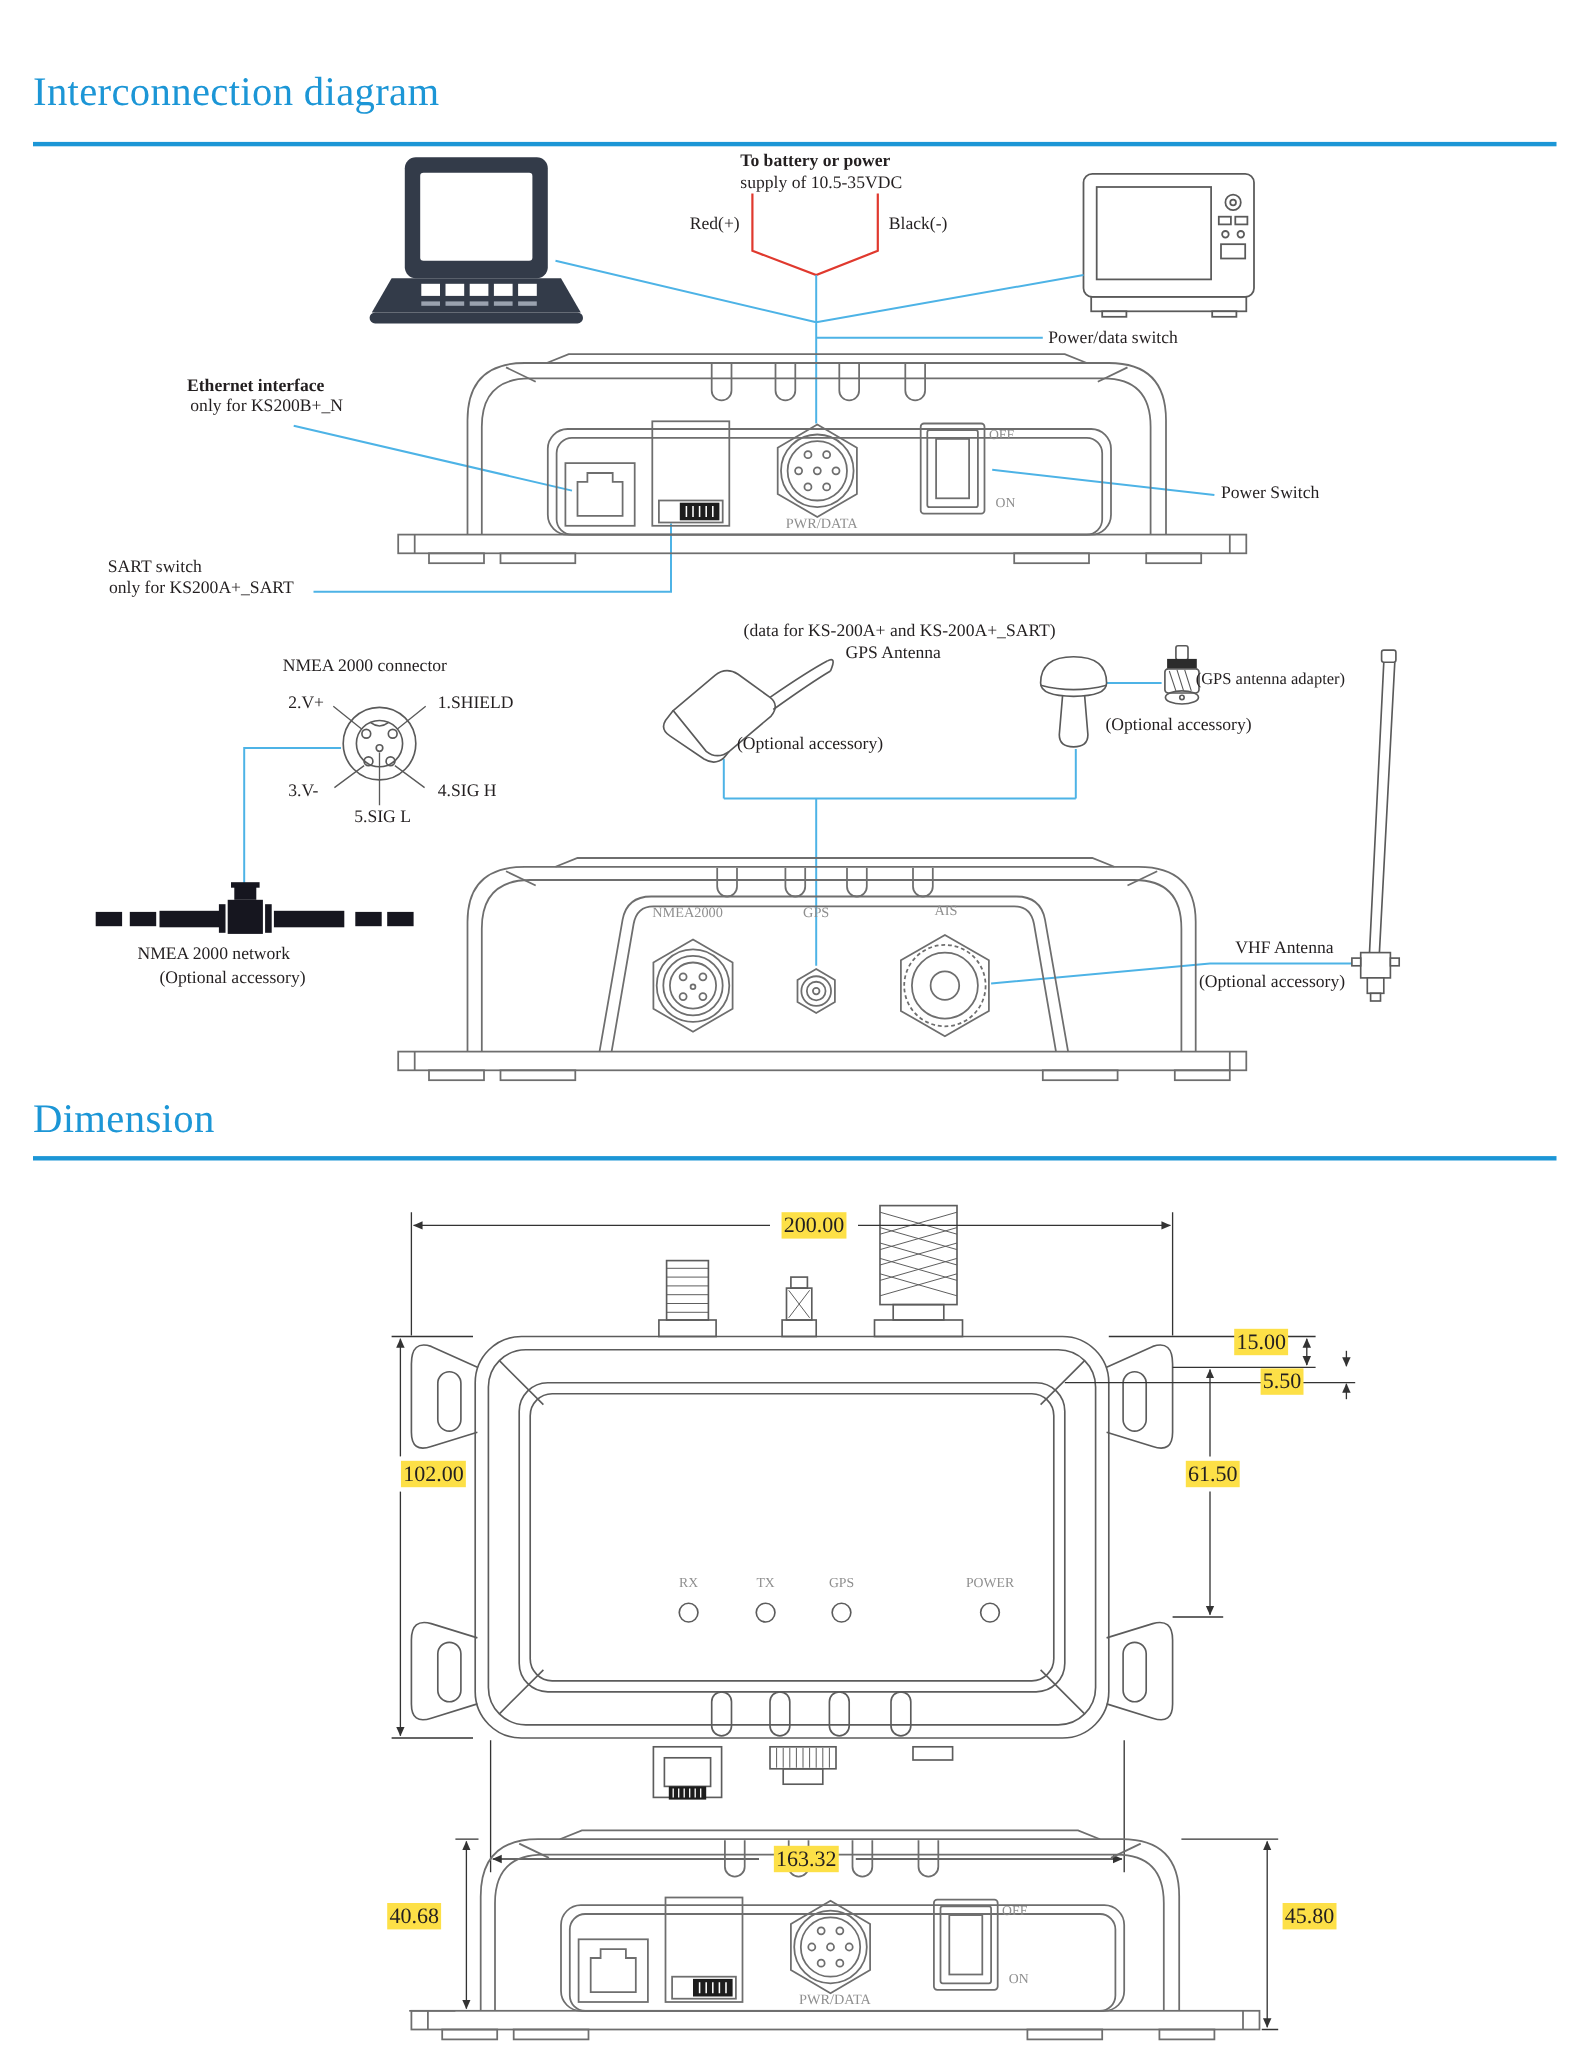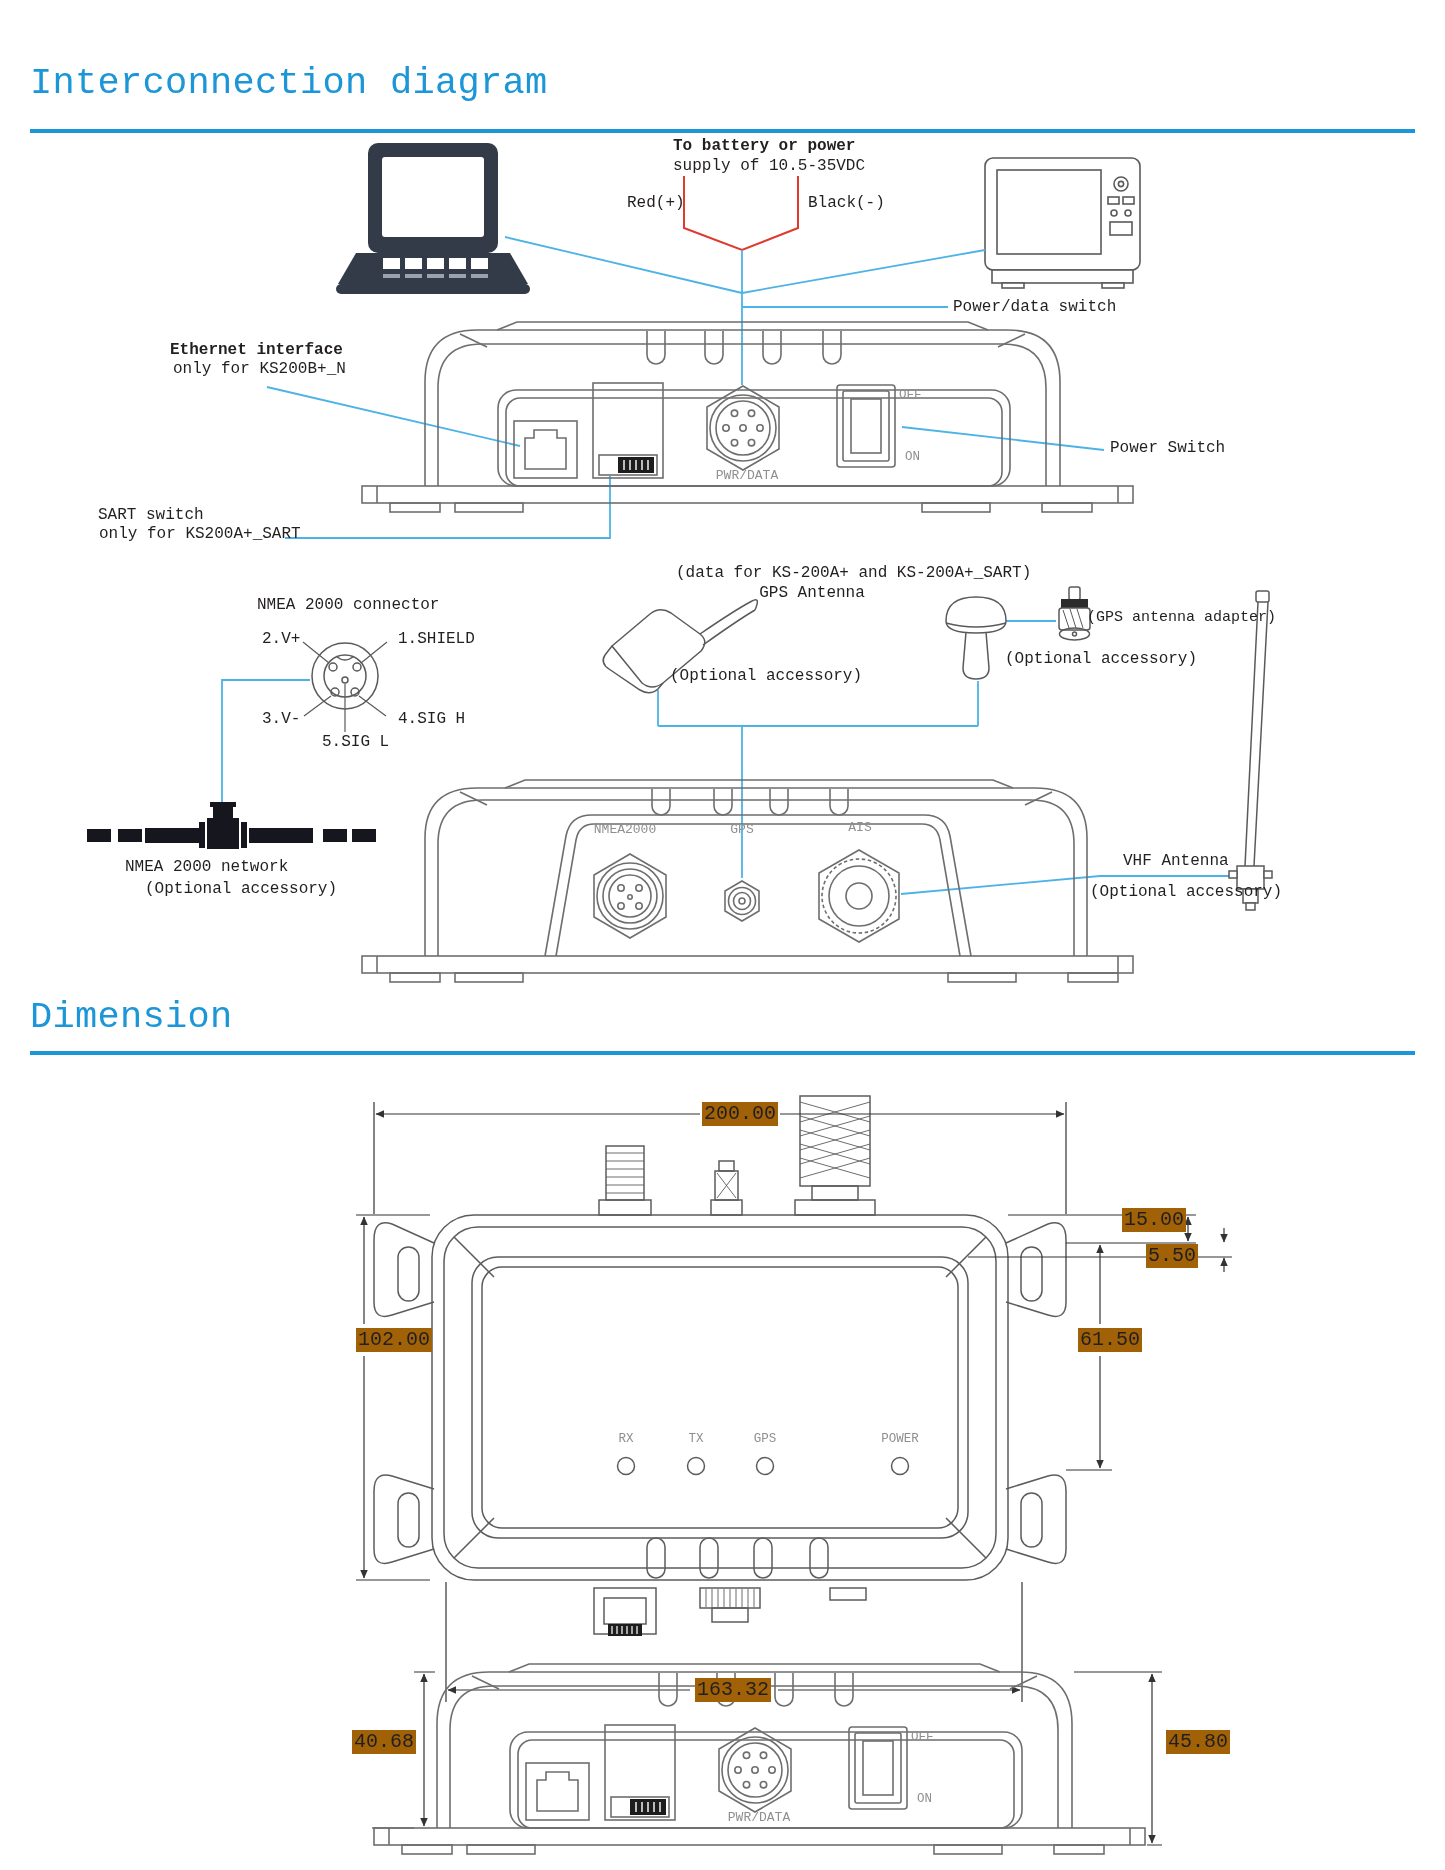--- a/index.html
+++ b/index.html
@@ -1,26 +1,26 @@
 <!DOCTYPE html>
 <html><head>
 <meta charset="utf-8">
 <style>
   html,body{margin:0;padding:0;background:#fff;}
-  .canvas{position:relative;width:1445px;height:1870px;font-family:Liberation Mono, monospace;color:#231f20;overflow:hidden;background:#fff;}
+  .canvas{position:relative;width:1445px;height:1870px;font-family:Liberation Serif, serif;color:#231f20;overflow:hidden;background:#fff;}
   svg.art{position:absolute;left:0;top:0;}
   .h{position:absolute;color:#1c96d6;font-size:37px;font-weight:500;letter-spacing:.3px;white-space:nowrap;}
   .rule{position:absolute;height:4px;background:#1c96d6;}
   .lbl{position:absolute;font-size:16px;line-height:1.2;white-space:nowrap;}
   .b{font-weight:700;}
   .c{transform:translateX(-50%);}
   .g{color:#8f8f8f;font-size:13px;}
   .g2{color:#8f8f8f;font-size:12.5px;}
   .s15{font-size:15px;}
-  .dim{font-size:20px;background:#a16207;padding:0 2px;}
+  .dim{font-size:20px;background:#fde047;padding:0 2px;}
 </style>
 </head>
 <body>
 
 <div class="canvas">
 
 <svg class="art" width="1445" height="1870" viewBox="0 0 1445 1870">
   <defs>
     <marker id="arr" viewBox="0 0 10 10" refX="8.5" refY="5" markerWidth="8" markerHeight="8" orient="auto-start-reverse">
       <path d="M0,1 L9,5 L0,9 Z" fill="#333"></path>

